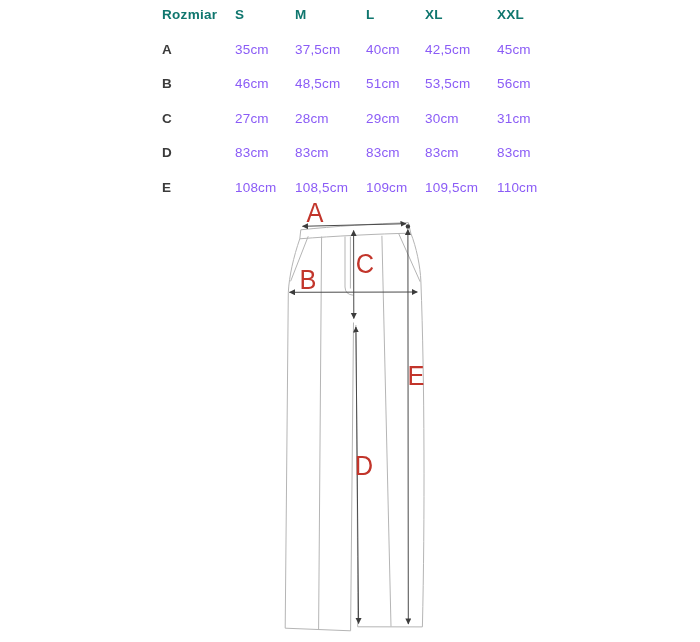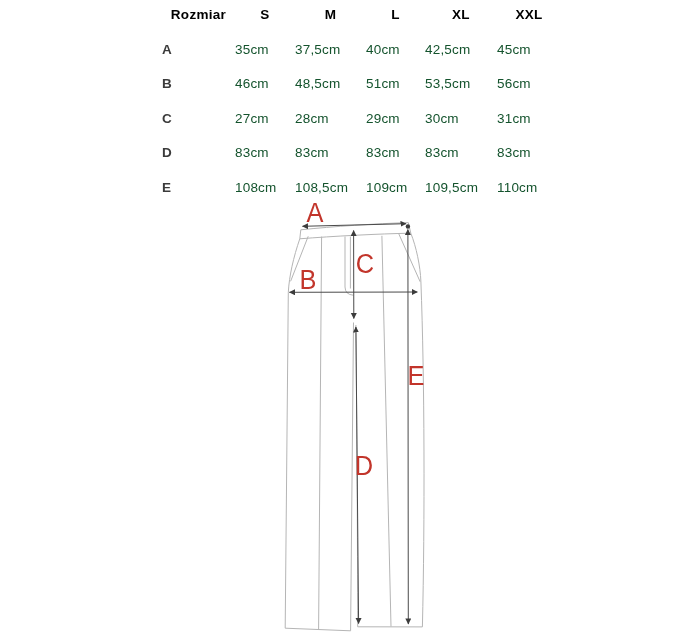--- a/index.html
+++ b/index.html
@@ -8,23 +8,23 @@
 
   
   .size-table {
     position:absolute; left:162px; top:7px;
     display:grid;
     grid-template-columns:73px 60px 71px 59px 72px 64px;
     grid-auto-rows:34.5px;
     align-items:start;
   }
   .cell { font-size:13.5px; line-height:15px; white-space:nowrap; }
-  .th  { font-weight:700; color:#000000; letter-spacing:.3px;text-align:center; }
+  .th  { font-weight:700; color:#0f766e; letter-spacing:.3px; }
   .rl  { font-weight:700; color:#3b3b3b; letter-spacing:.3px; }
-  .val { font-weight:400; color:#14532d; letter-spacing:.2px; }
+  .val { font-weight:400; color:#8b5cf6; letter-spacing:.2px; }
 
   
   .pants-svg { position:absolute; left:0; top:0; }
   .dim-label {
     position:absolute; width:28px; text-align:center;
     font-size:27px; line-height:28px; font-weight:400;
     color:#c2352b; transform:scaleX(.94);
   }
   #lblA { left:301px; top:199px; }
   #lblB { left:294px; top:266px; }

